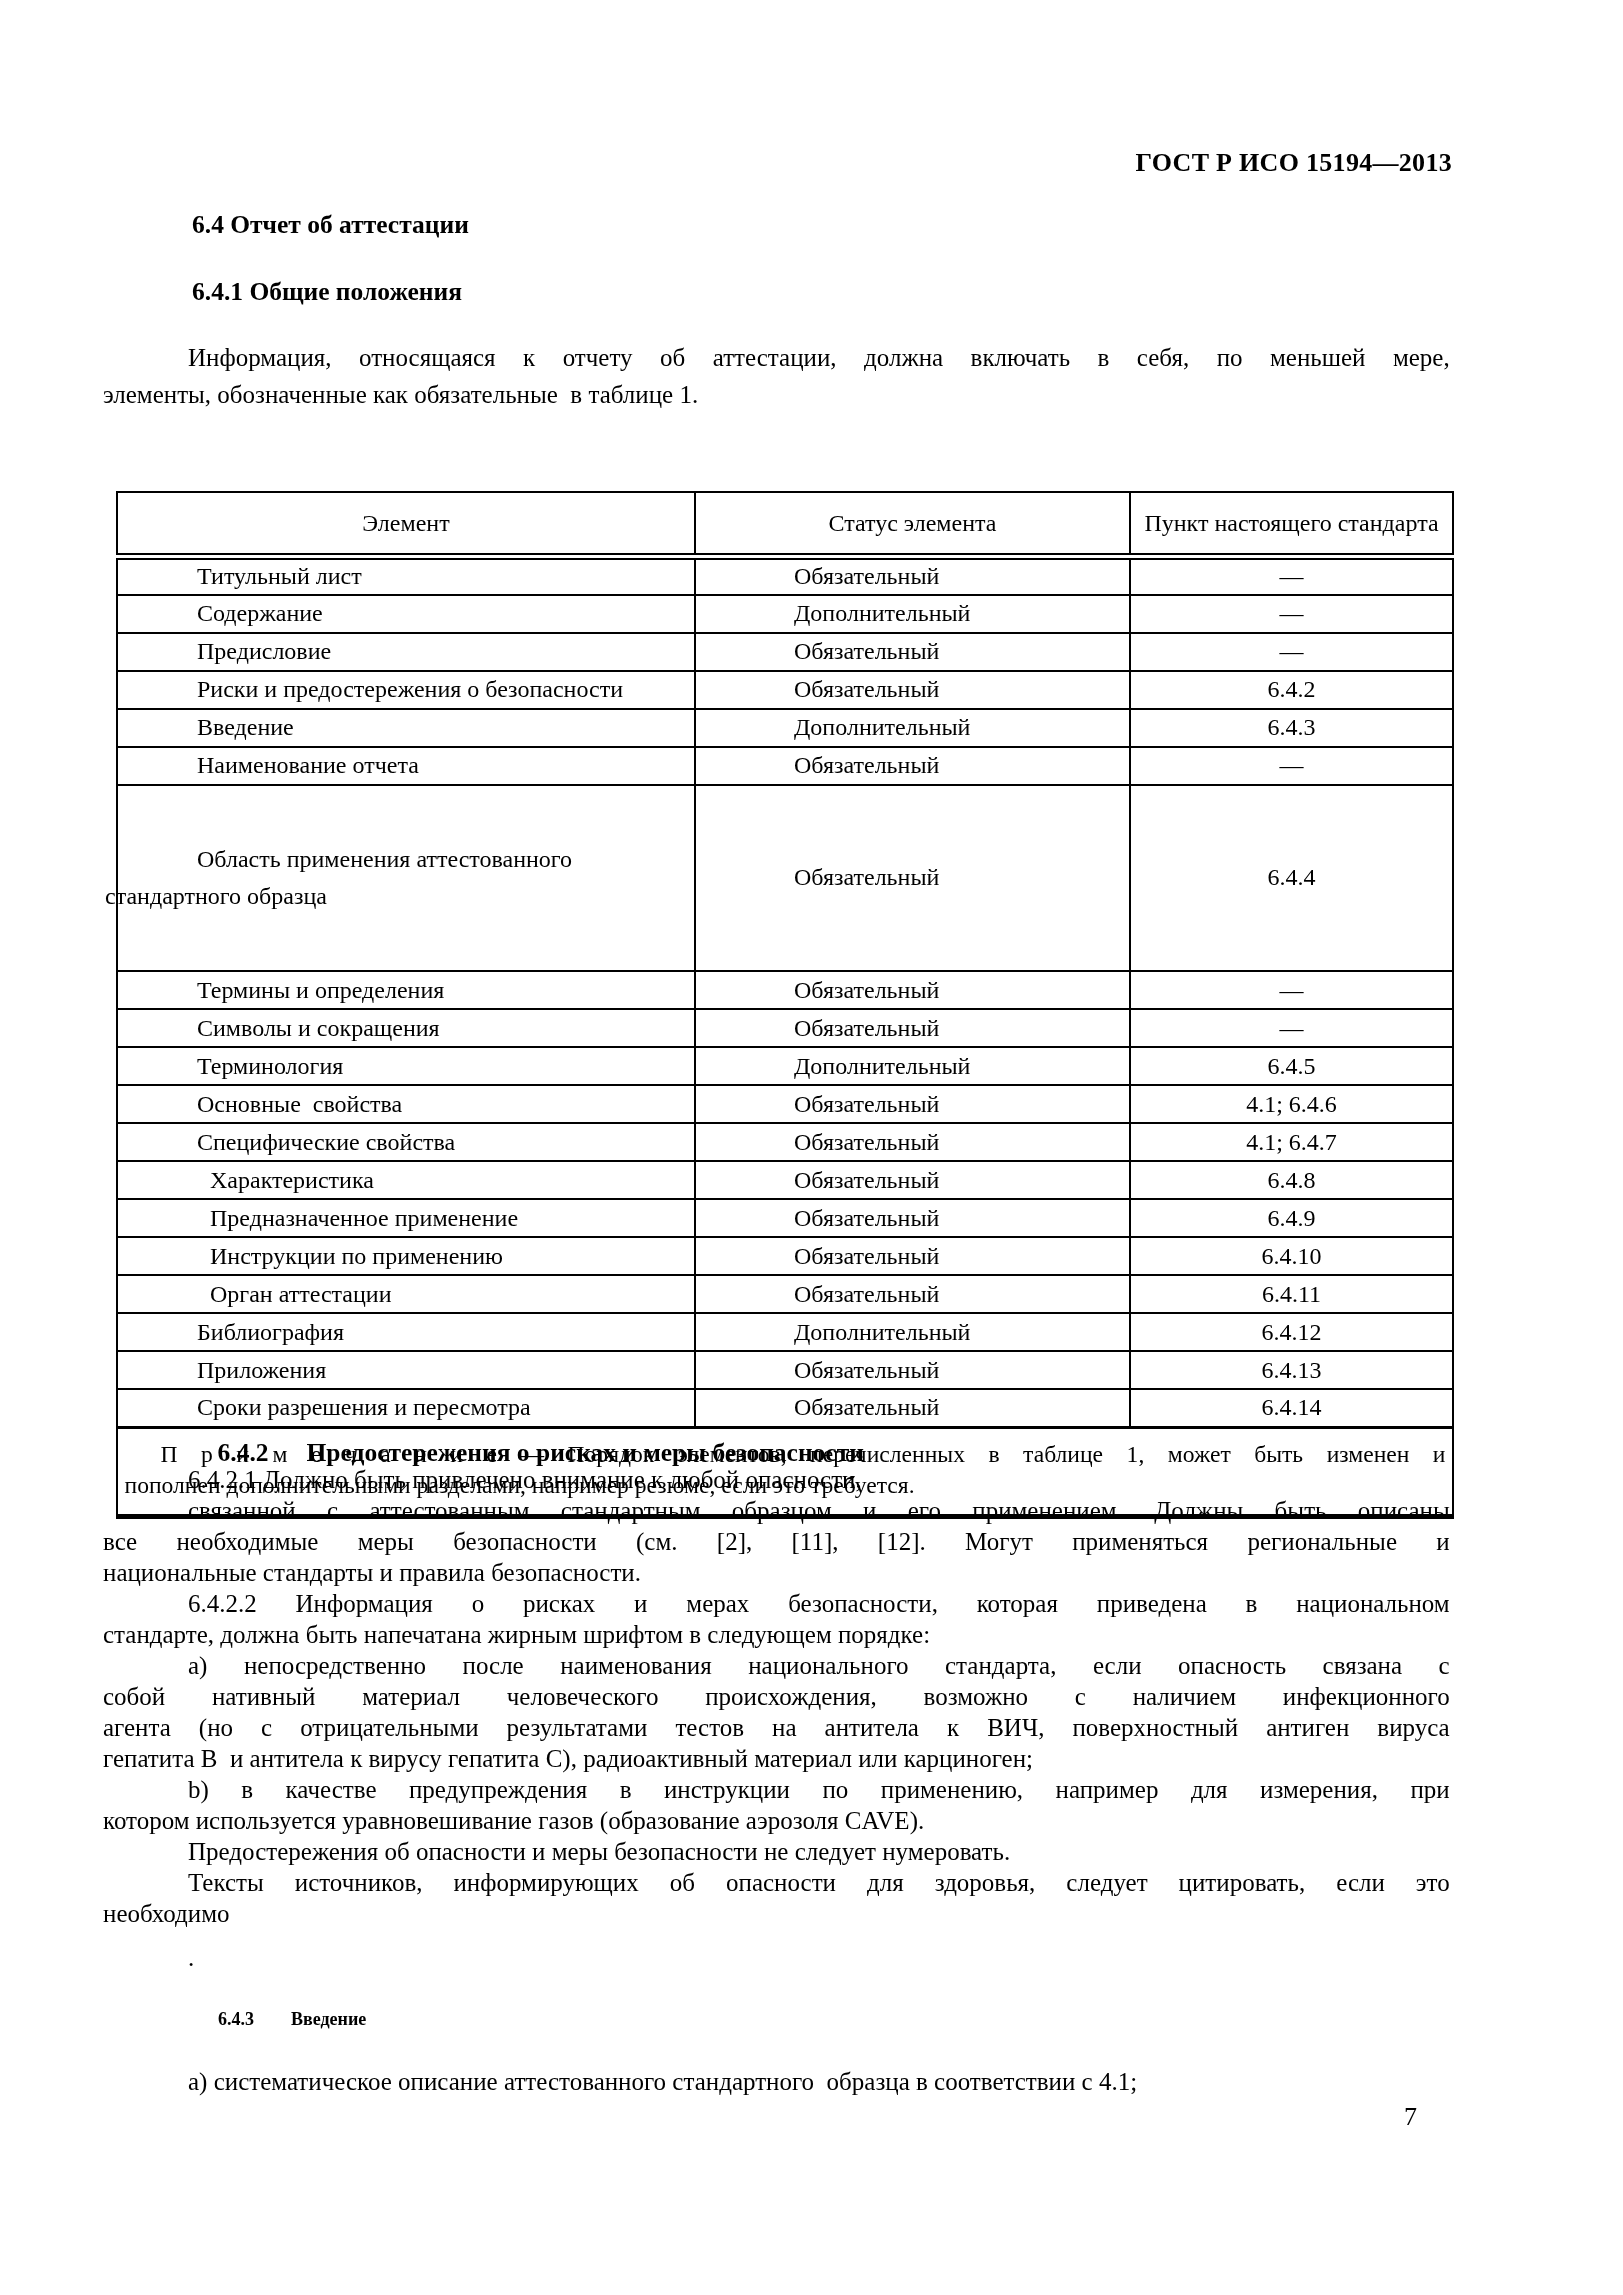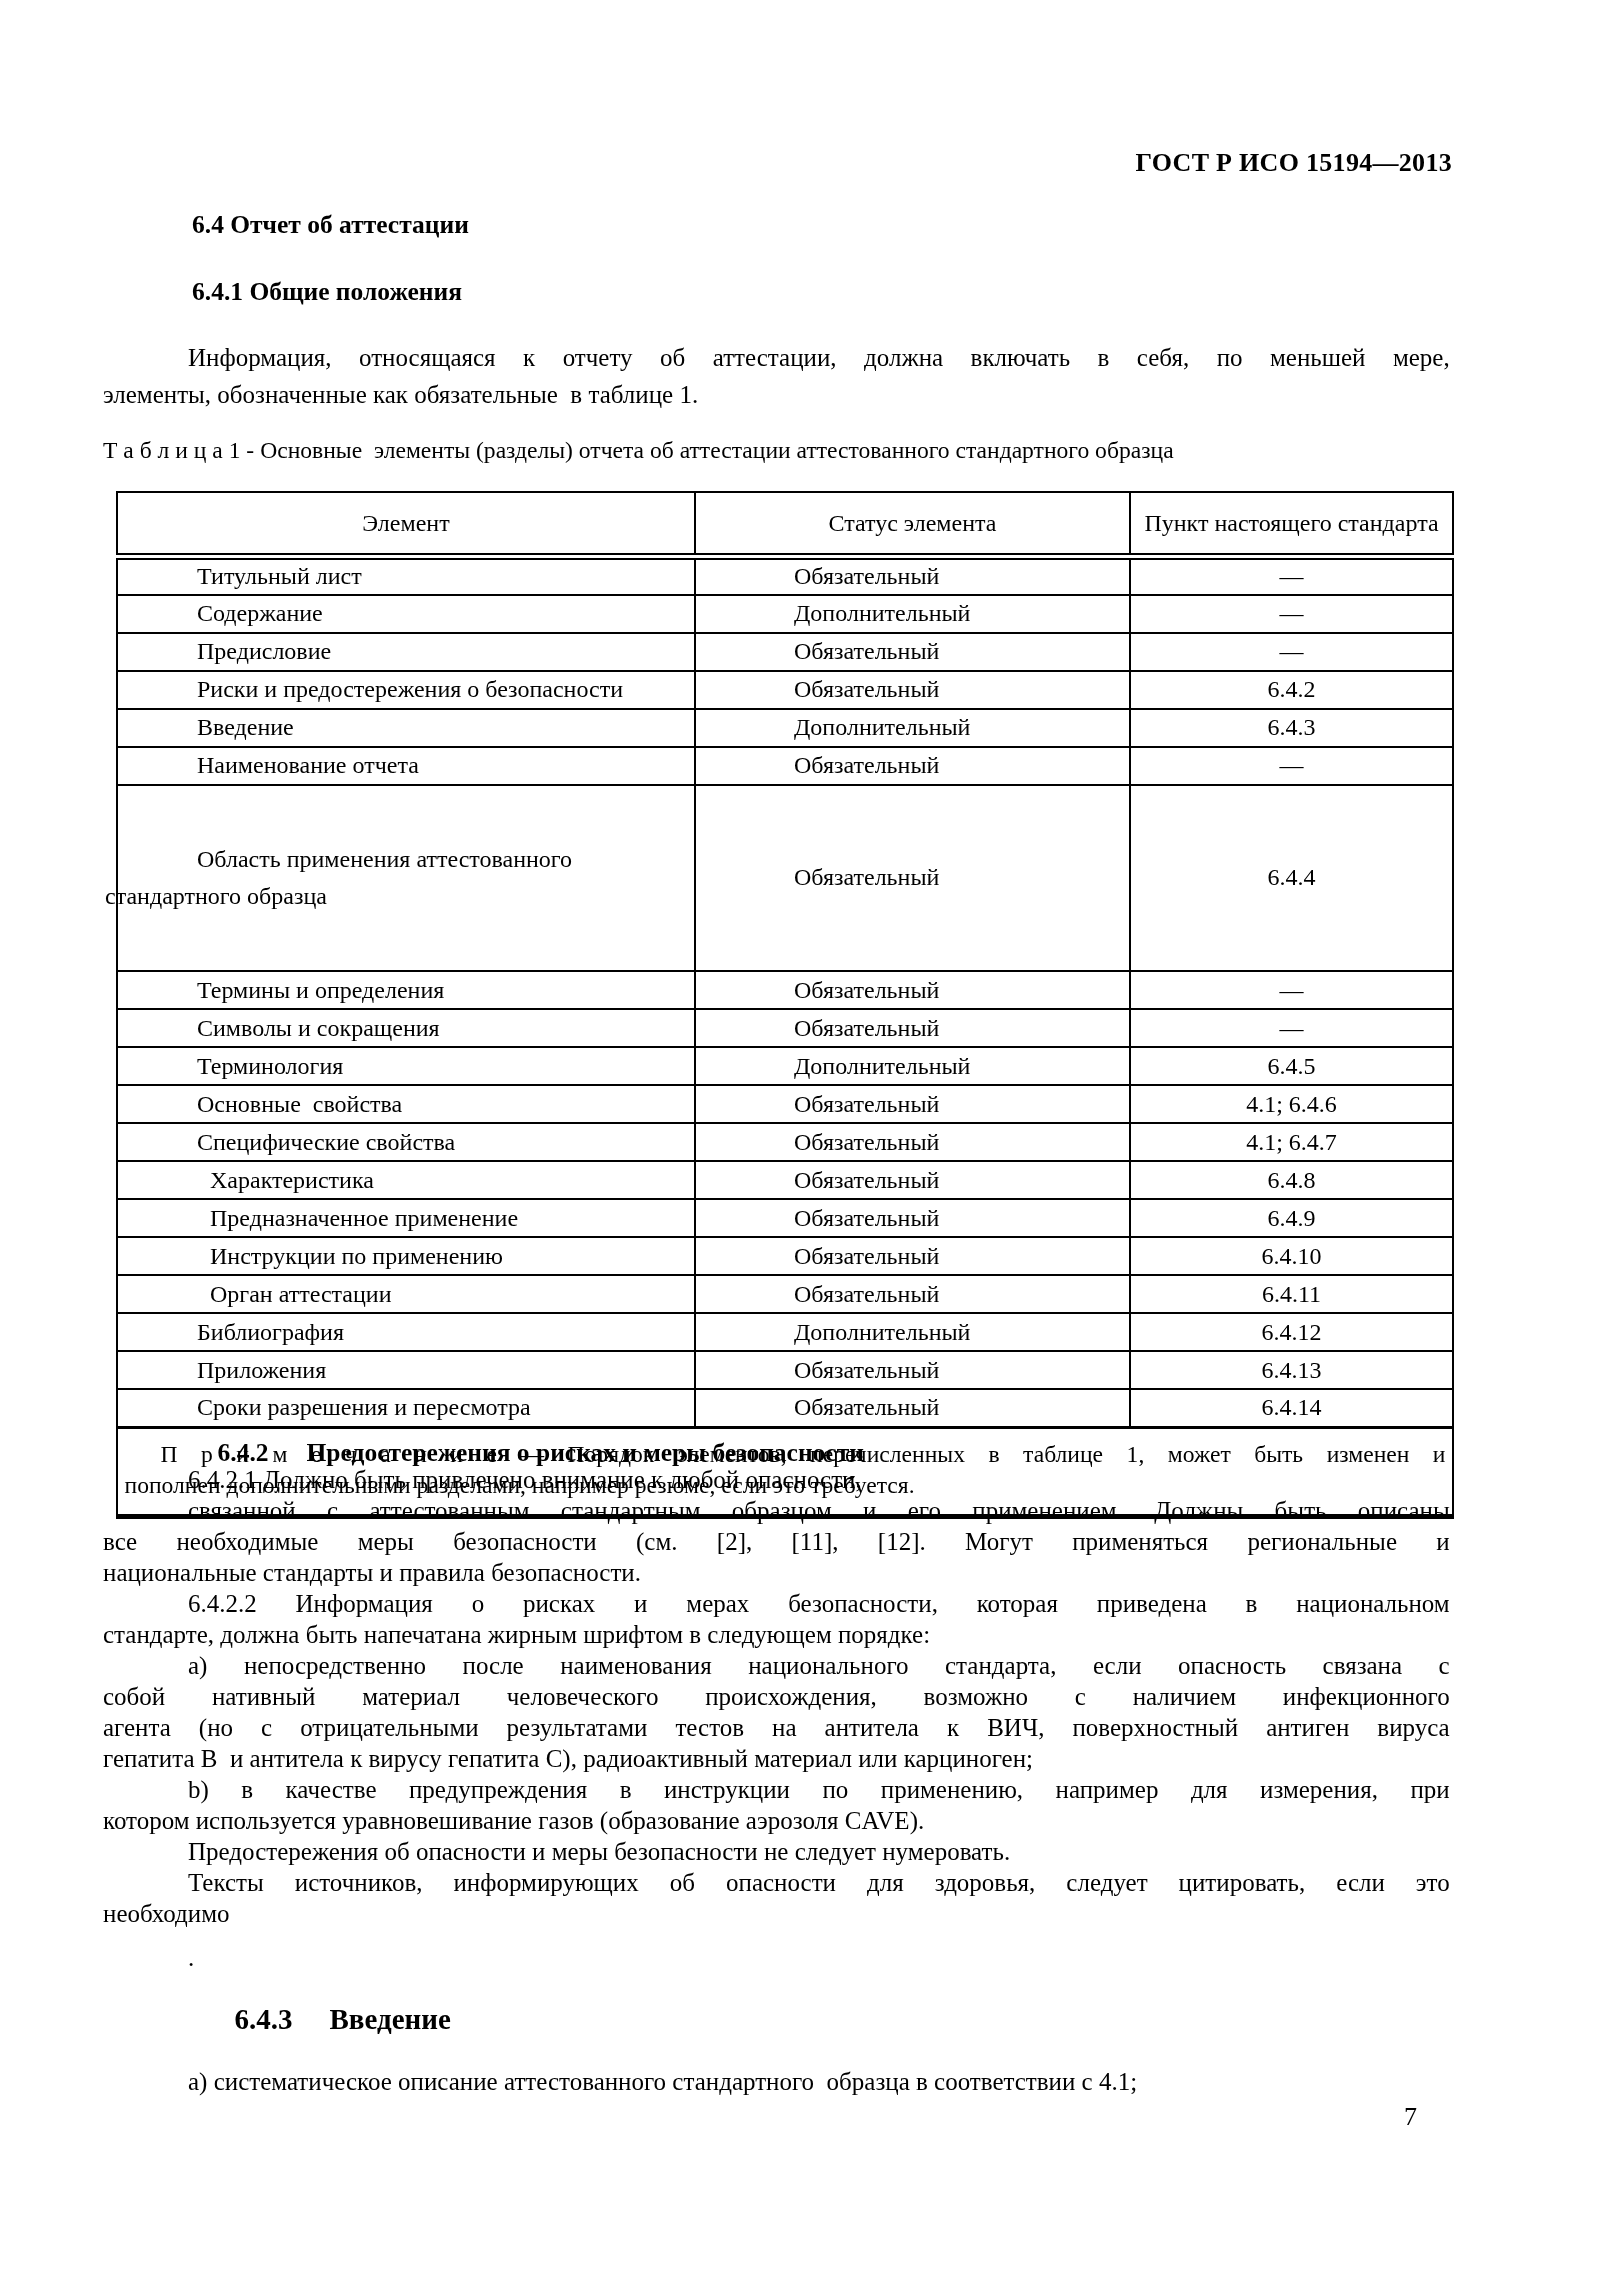--- a/index.html
+++ b/index.html
@@ -24,21 +24,21 @@
   .hnum{display:inline-block;margin-right:38px;}
   
   .textblock{position:absolute;left:103px;width:1348px;font-size:25px;line-height:31px;}
   .para-641{top:339px;line-height:37px;}
   .block-642{top:1464px;}
   .ln{white-space:pre-wrap;}
   .ind{padding-left:85px;}
   .just{white-space:normal;text-align:justify;text-align-last:justify;text-justify:inter-word;padding-right:1.3px;}
   .just.ind{text-indent:85px;padding-left:0;}
   .gap-top{margin-top:13px;}
-  .h-inline{font-weight:bold;font-size:29px;white-space:pre;padding-left:88px;}
+  .h-inline{font-weight:bold;font-size:18px;white-space:pre;padding-left:88px;}
   .h-inline .hnum{margin-right:37px;}
   
   .tbl-caption{position:absolute;left:103px;top:437px;font-size:23.6px;white-space:pre-wrap;}
   
   .tbl-wrap{position:absolute;left:116px;top:491px;width:1336px;}
   table.t1{
     width:100%;border-collapse:collapse;table-layout:fixed;
     border:2.6px solid #000;border-bottom:5.9px solid #000;
     font-size:24px;
   }
@@ -73,21 +73,20 @@
 
   <div class="h-bold h-64">6.4 Отчет об аттестации</div>
 
   <div class="h-bold h-641">6.4.1 Общие положения</div>
 
   <div class="textblock para-641">
     <div class="ln just ind">Информация, относящаяся к отчету об аттестации, должна включать в себя, по меньшей мере,</div>
     <div class="ln">элементы, обозначенные как обязательные  в таблице 1.</div>
   </div>
 
-  <div class="tbl-caption">Т а б л и ц а 1 - Основные  элементы (разделы) отчета об аттестации аттестованного стандартного образца</div>
 
   <div class="tbl-wrap">
     <table class="t1">
       <colgroup>
           <col class="w-el">
           <col class="w-st">
           <col class="w-cl">
         </colgroup>
       <thead>
         <tr>

